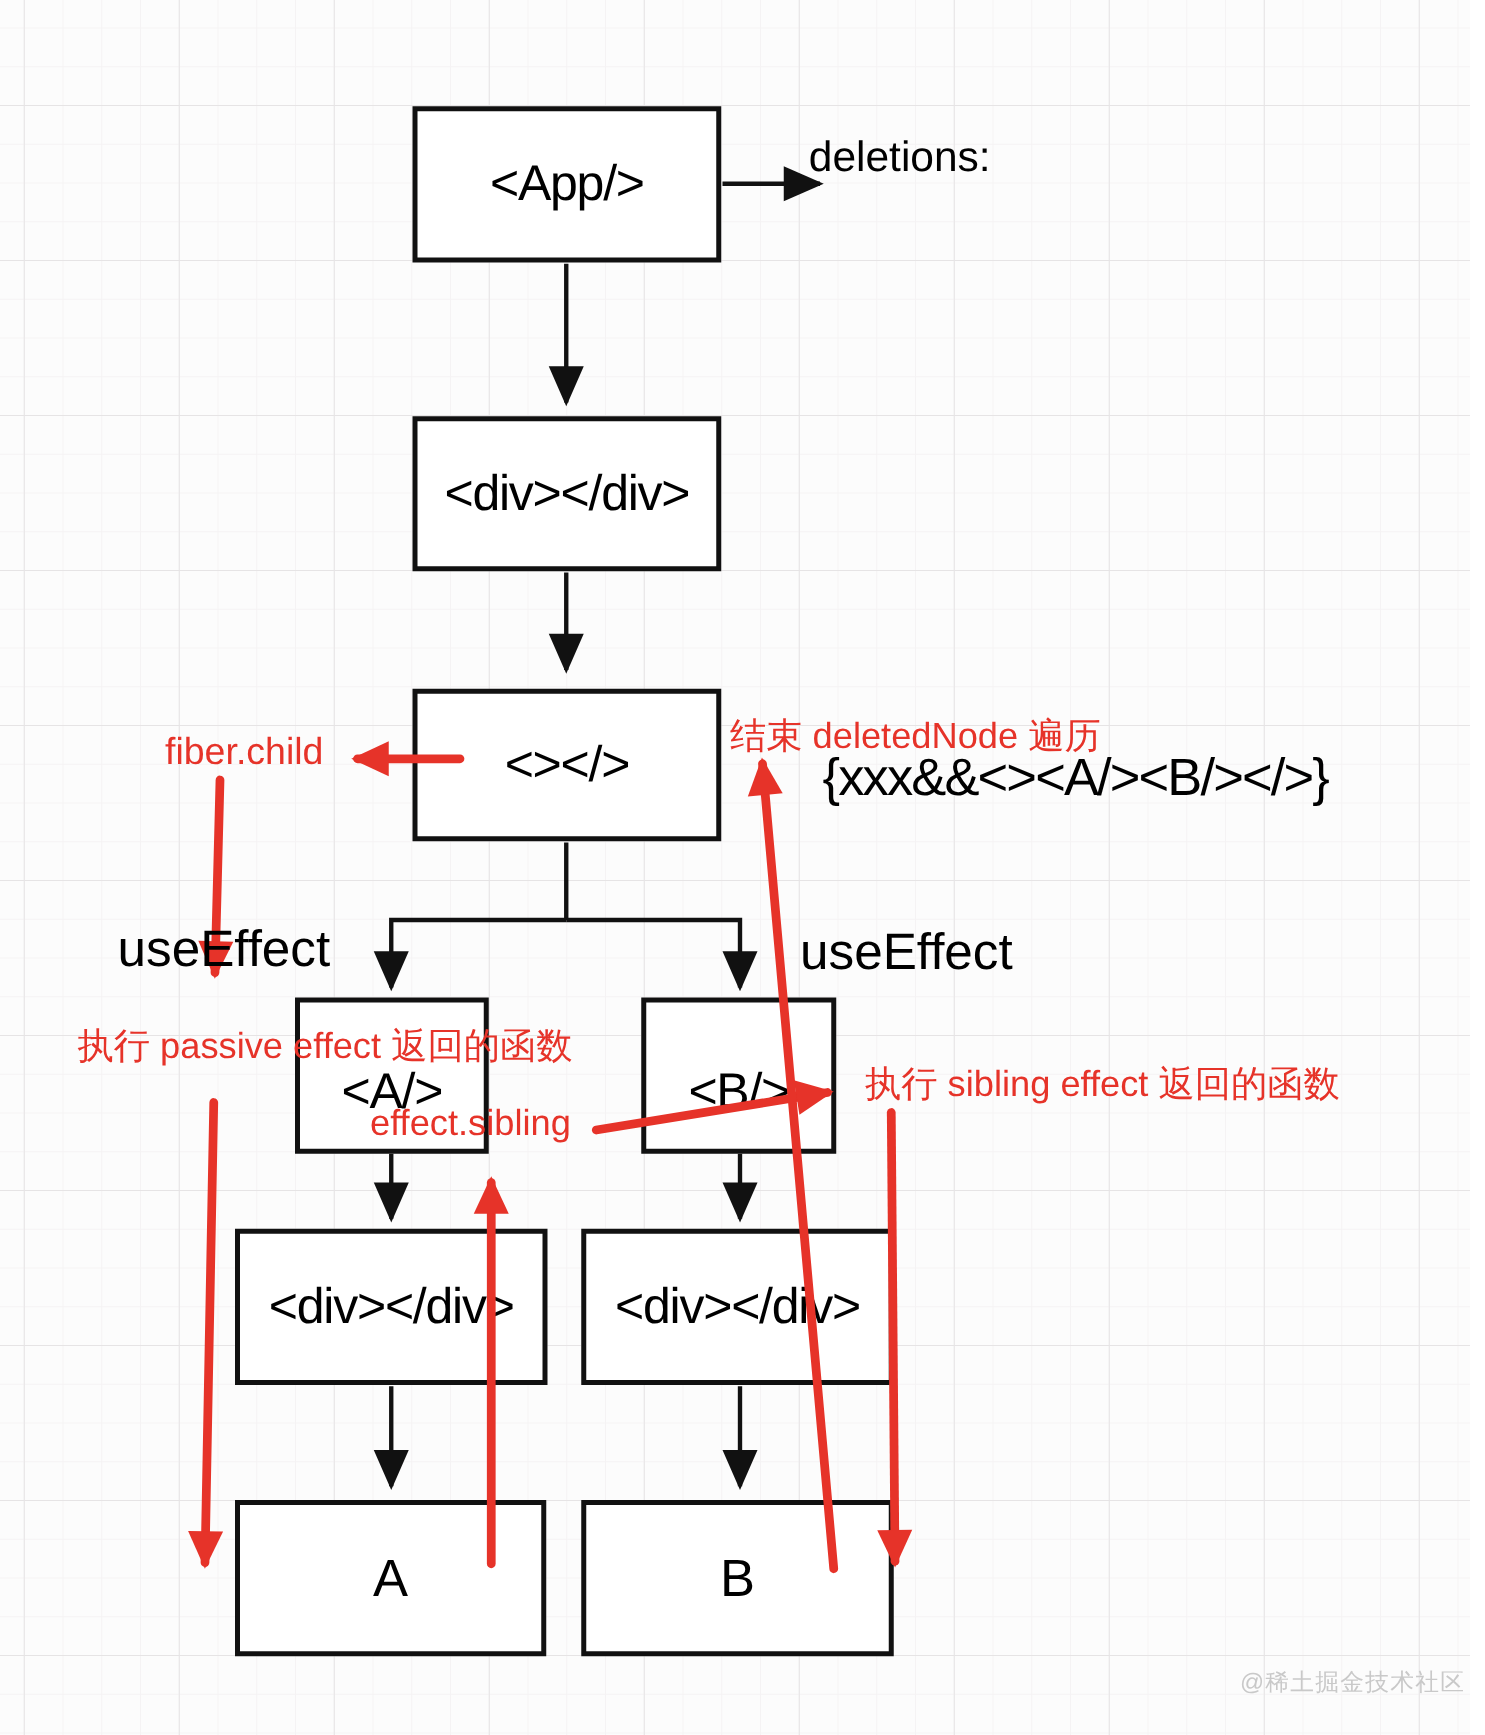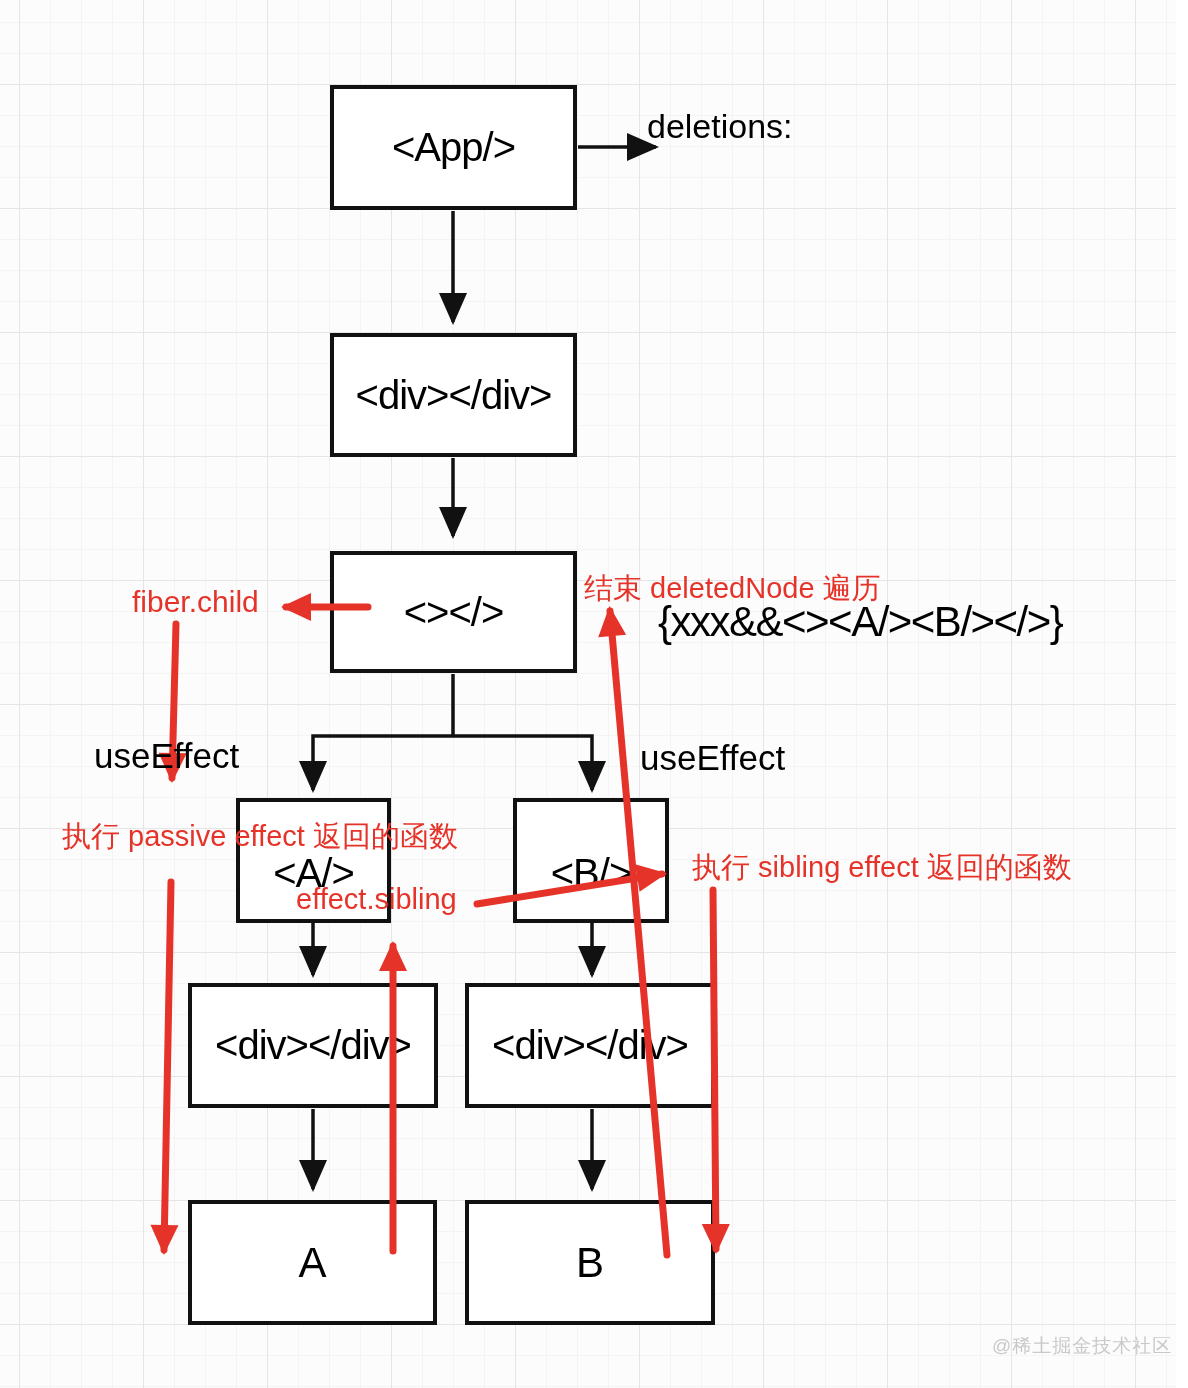--- a/index.html
+++ b/index.html
@@ -37,21 +37,21 @@
   .r{stroke:var(--accent-red);stroke-width:7;fill:none;stroke-linecap:round;}
   #mb path{fill:var(--line-black);}
   #mr path{fill:var(--accent-red);}
   .lbl{
     position:absolute;z-index:4;white-space:nowrap;
     color:#000;
   }
   .red{color:var(--accent-red);}
   .sz29{font-size:29px;}
   .sz30{font-size:30px;}
-  .sz35{font-size:35px;}
+  .sz35{font-size:41px;}
   .deletions{
     left:647px;top:104px;width:360px;text-align:left;z-index:4;position:absolute;
   }
   .deletions .t1{font-size:34px;line-height:44px;}
   .deletions .t2{font-size:36px;line-height:46px;letter-spacing:-1px;}
   .expr{font-size:42px;letter-spacing:-1.5px;}
   .watermark{
     position:absolute;z-index:4;
     font-size:19px;color:var(--watermark-gray);letter-spacing:1px;
   }

